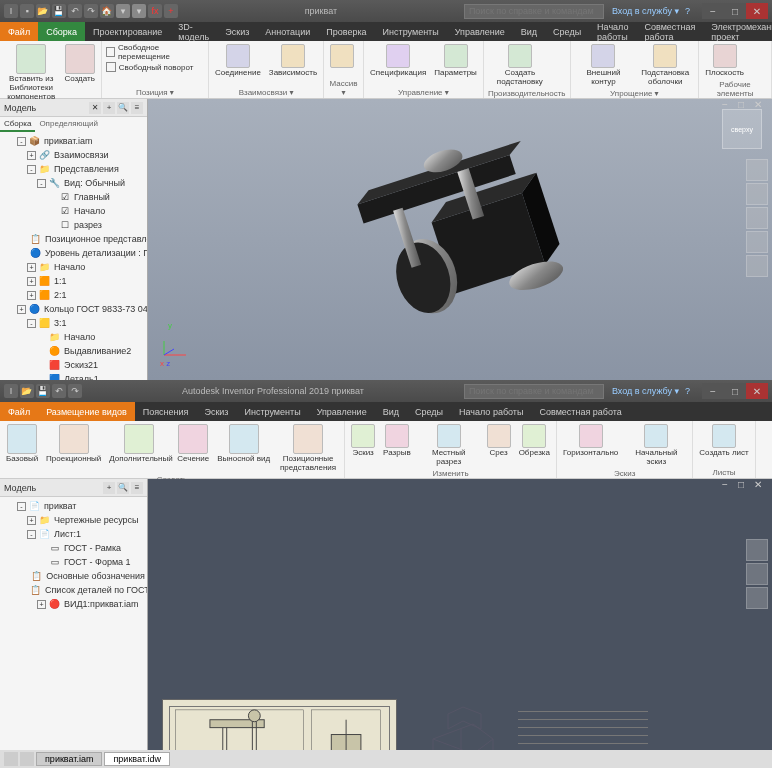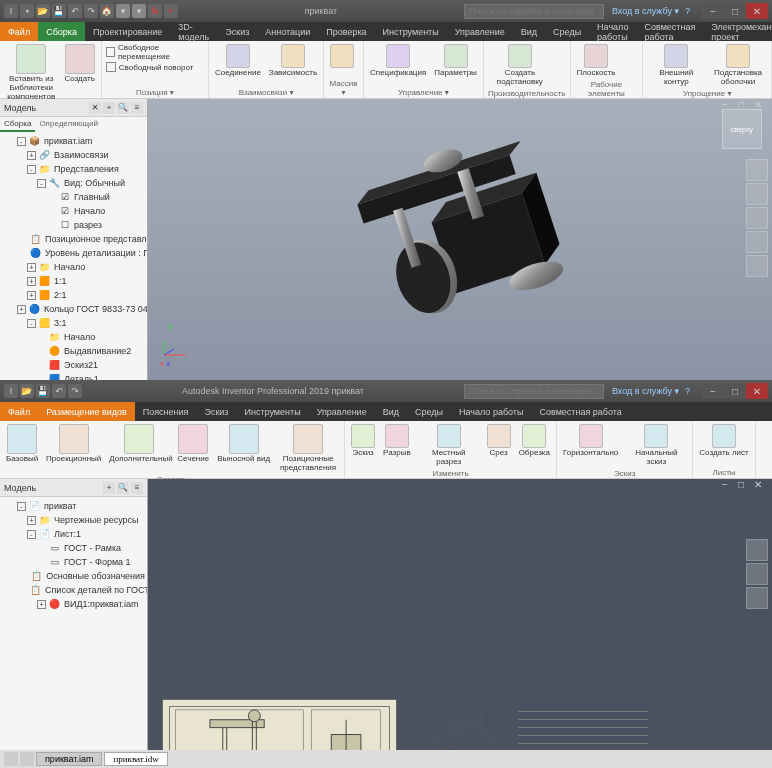--- a/index.html
+++ b/index.html
@@ -70,21 +70,21 @@
 .navbar .nb { width: 22px; height: 22px; background: rgba(200,200,200,.3); border: 1px solid rgba(255,255,255,.2); }
 
 .sheet { position: absolute; left: 14px; top: 220px; width: 235px; height: 150px; background: #e8e4d0; border: 1px solid #666; }
 .sheet::after { content:''; position:absolute; inset:6px; border:1px solid #777; }
 .iso3d { position: absolute; left: 265px; top: 220px; width: 95px; height: 100px; }
 .tblock { position: absolute; left: 370px; top: 225px; width: 130px; height: 80px; }
 .tblock .trow { height: 8px; border-bottom: 1px solid #777; }
 
 .bottomtabs { height: 18px; background: #ddd; display: flex; align-items: center; gap: 2px; padding: 0 4px; font-size: 9px; }
 .bottomtabs .bt { padding: 1px 8px; background: #ccc; border: 1px solid #aaa; cursor: pointer; }
-.bottomtabs .bt.active { background: #fff; font-family: Liberation Serif, serif; }
+.bottomtabs .bt.active { background: #fff; }
 .bottomtabs .bic { width: 14px; height: 14px; background: #ccc; }
 
 svg { display: block; }
 </style>
 </head>
 <body>
 
 <div class="app top">
   <div class="titlebar">
     <div class="qat">
@@ -198,38 +198,38 @@
           <div class="rbtn">
             <div class="ic" style="background: rgb(212, 232, 212);"></div>
             <div class="tx">Создать подстановку</div>
           </div>
         </div>
         <div class="lbl">Производительность</div>
       </div>
       <div class="rgroup">
         <div class="items">
           <div class="rbtn">
+            <div class="ic" style="background: rgb(212, 212, 232);"></div>
+            <div class="tx">Внешний контур</div>
+          </div>
+          <div class="rbtn">
+            <div class="ic" style="background: rgb(240, 224, 192);"></div>
+            <div class="tx">Подстановка оболочки</div>
+          </div>
+        </div>
+        <div class="lbl">Упрощение ▾</div>
+      </div>
+      <div class="rgroup">
+        <div class="items">
+          <div class="rbtn">
             <div class="ic" style="background: rgb(232, 212, 212);"></div>
             <div class="tx">Плоскость</div>
           </div>
         </div>
         <div class="lbl">Рабочие элементы</div>
-      </div>
-      <div class="rgroup">
-        <div class="items">
-          <div class="rbtn">
-            <div class="ic" style="background: rgb(212, 212, 232);"></div>
-            <div class="tx">Внешний контур</div>
-          </div>
-          <div class="rbtn">
-            <div class="ic" style="background: rgb(240, 224, 192);"></div>
-            <div class="tx">Подстановка оболочки</div>
-          </div>
-        </div>
-        <div class="lbl">Упрощение ▾</div>
       </div>
     </div>
 
   <div class="main">
     <div class="sidebar">
       <div class="side-head">
         <span>Модель</span>
         <div class="icons">
           <span class="mini">✕</span>
           <span class="mini">+</span>

